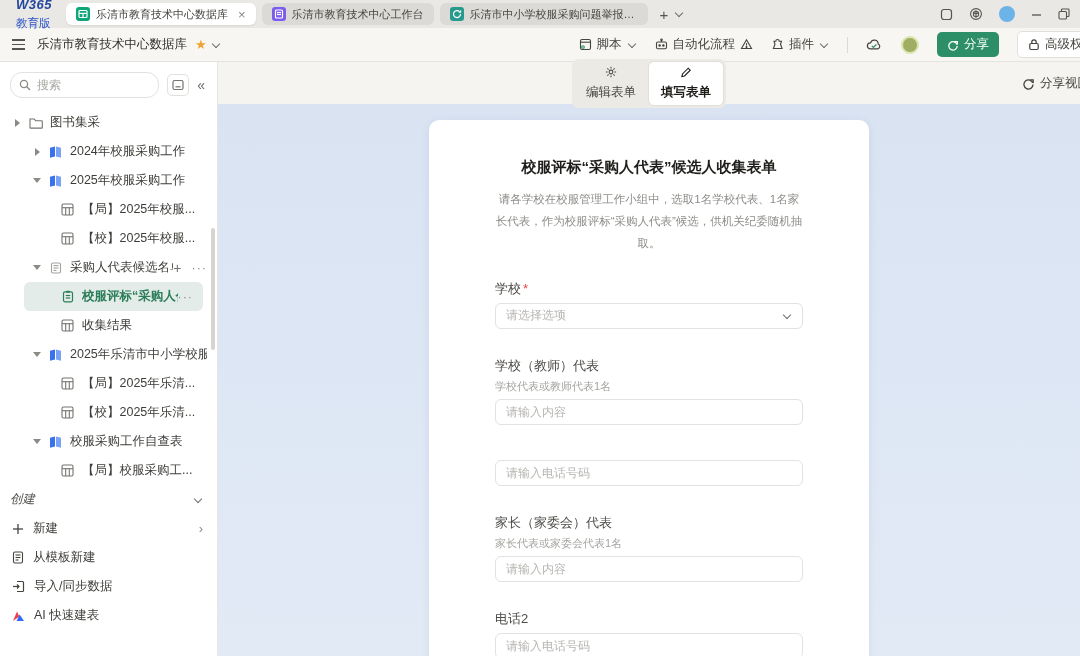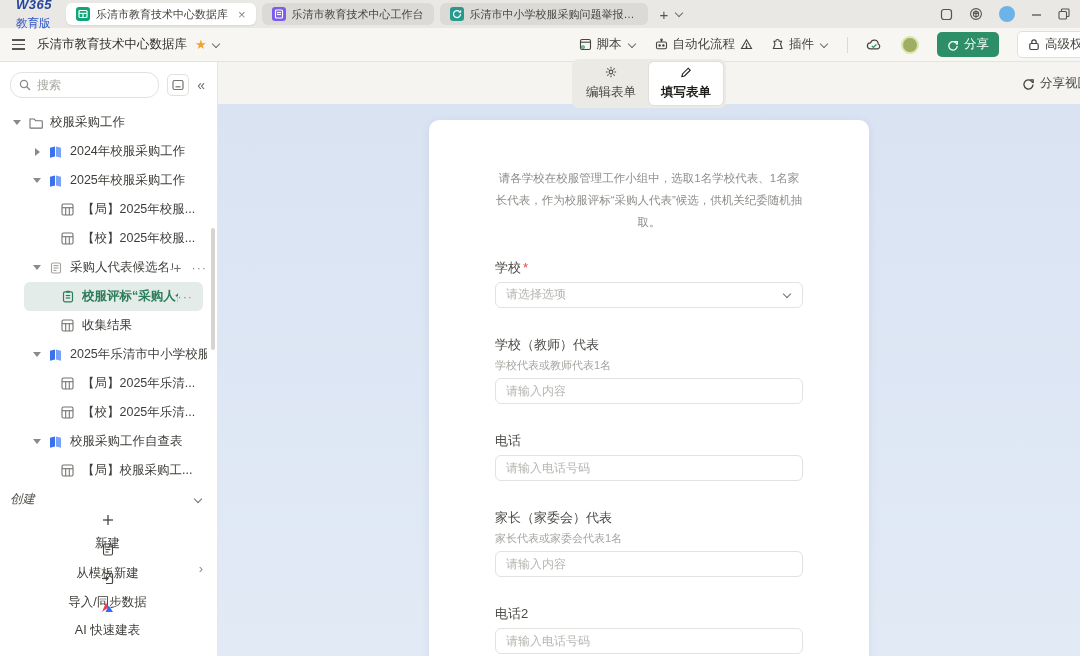--- a/index.html
+++ b/index.html
@@ -56,21 +56,21 @@
   .tri-r { width:0; height:0; border-left:5px solid #8b8a85; border-top:4px solid transparent; border-bottom:4px solid transparent; }
   .tri-d { width:0; height:0; border-top:5px solid #8b8a85; border-left:4px solid transparent; border-right:4px solid transparent; }
   .ticon { width:15px; flex:none; display:flex; align-items:center; justify-content:center; margin:0 7px 0 4px; }
   .tlabel { overflow:hidden; white-space:nowrap; }
   .trow .trailing { margin-left:auto; display:flex; align-items:center; gap:10px; color:#8b8a85; }
   .trow.sel { background:#e3ece8; border-radius:6px; margin-left:24px; margin-right:14px; padding-left:32px; color:#2c7d5a; font-weight:bold; }
   .plusmini { font-size:14px; color:#74736e; cursor:pointer; }
   .dots { letter-spacing:1px; color:#8b8a85; cursor:pointer; font-weight:normal; }
   .createhdr { display:flex; align-items:center; height:29px; padding:0 14px 0 10px; color:#55544f;font-style:italic; }
   .createhdr .chev { margin-left:auto; }
-  .crow { display:flex; align-items:center; gap:9px; height:29px; padding:0 14px 0 12px; color:#3e3d39; cursor:pointer;flex-direction:column; }
+  .crow { display:flex; align-items:center; gap:9px; height:29px; padding:0 14px 0 12px; color:#3e3d39; cursor:pointer; }
   .crow .right-g { margin-left:auto; color:#8b8a85; font-size:13px; }
   .sb-scroll { position:absolute; right:2px; top:166px; width:4px; height:122px; background:#d6d4d0; border-radius:2px; }
 
   
   .toolbar { height:42px; background:#f5f4f0; display:flex; align-items:center; position:relative; padding:0 14px; }
   .seg { margin:0 auto; background:#eceae5; border-radius:7px; padding:2px; display:flex; align-items:center; }
   .seg-item { display:flex; align-items:center; gap:6px; padding:4px 12px; font-size:12.5px; color:#45443f; border-radius:6px; cursor:pointer; white-space:nowrap;flex-direction:column; }
   .seg-item.on { background:#fff; border:1px solid #e1dfda; font-weight:bold; color:#1f1e1b; }
   .shareview { position:absolute; right:-10px; display:flex; align-items:center; gap:5px; font-size:12.5px; color:#45443f; cursor:pointer; white-space:nowrap; }
 
@@ -241,28 +241,28 @@
             <rect x="1" y="1.5" width="10" height="9" rx="1.5"></rect>
             <line x1="3.5" y1="7.8" x2="8.5" y2="7.8"></line>
           </svg>
       </span>
       <span class="collapse">«</span>
     </div>
 
     <div class="tree">
       <div class="trow lv0">
         <span class="arrbox">
-            <span class="tri-d"></span>
+            <span class="tri-r"></span>
           </span>
         <span class="ticon">
             <svg width="14" height="12" viewBox="0 0 14 12" stroke="#74736e" stroke-width="1.1" fill="none">
               <path d="M1 2h4.2l1.4 1.7h6a.7.7 0 0 1 .7.7v6a.7.7 0 0 1-.7.7H1.7a.7.7 0 0 1-.7-.7z"></path>
             </svg>
           </span>
-        <span class="tlabel">校服采购工作</span>
+        <span class="tlabel">图书集采</span>
       </div>
       <div class="trow lv1">
         <span class="arrbox">
             <span class="tri-r"></span>
           </span>
         <span class="ticon">
             <svg width="13" height="12" viewBox="0 0 13 12">
               <path fill="#3a72ee" d="M1 1.8 6 .6v10L1 11.8z"></path>
               <path fill="#7aa3f7" d="M12 1.8 7 .6v10l5 1.2z"></path>
             </svg>
@@ -466,39 +466,39 @@
         <svg width="13" height="13" viewBox="0 0 12 12" stroke="#45443f" stroke-width="1.2" fill="none">
             <path d="M10 5.6A4.2 4.2 0 1 0 10.2 7"></path>
             <path d="M7.3 2.6h3v3"></path>
           </svg>
         <span>分享视图</span>
       </span>
     </div>
 
     <div class="canvas">
       <div class="card">
+        <div class="form-title">校服评标“采购人代表”候选人收集表单</div>
         <div class="form-desc">请各学校在校服管理工作小组中，选取1名学校代表、1名家长代表，作为校服评标“采购人代表”候选，供机关纪委随机抽取。</div>
 
         <div class="fields">
           <div class="field">
             <div class="flabel"><span>学校</span><span class="req">*</span></div>
             <div class="fselect">
               <span class="ph">请选择选项</span>
               <span class="chev"></span>
             </div>
           </div>
 
           <div class="field">
             <div class="flabel">学校（教师）代表</div>
             <div class="fsub">学校代表或教师代表1名</div>
             <input class="finput" placeholder="请输入内容" style="">
           </div>
 
           <div class="field">
-            <div class="flabel">电话</div>
             <input class="finput" placeholder="请输入电话号码" style="">
           </div>
 
           <div class="field">
             <div class="flabel">家长（家委会）代表</div>
             <div class="fsub">家长代表或家委会代表1名</div>
             <input class="finput" placeholder="请输入内容" style="">
           </div>
 
           <div class="field" style="margin-bottom:14px">

